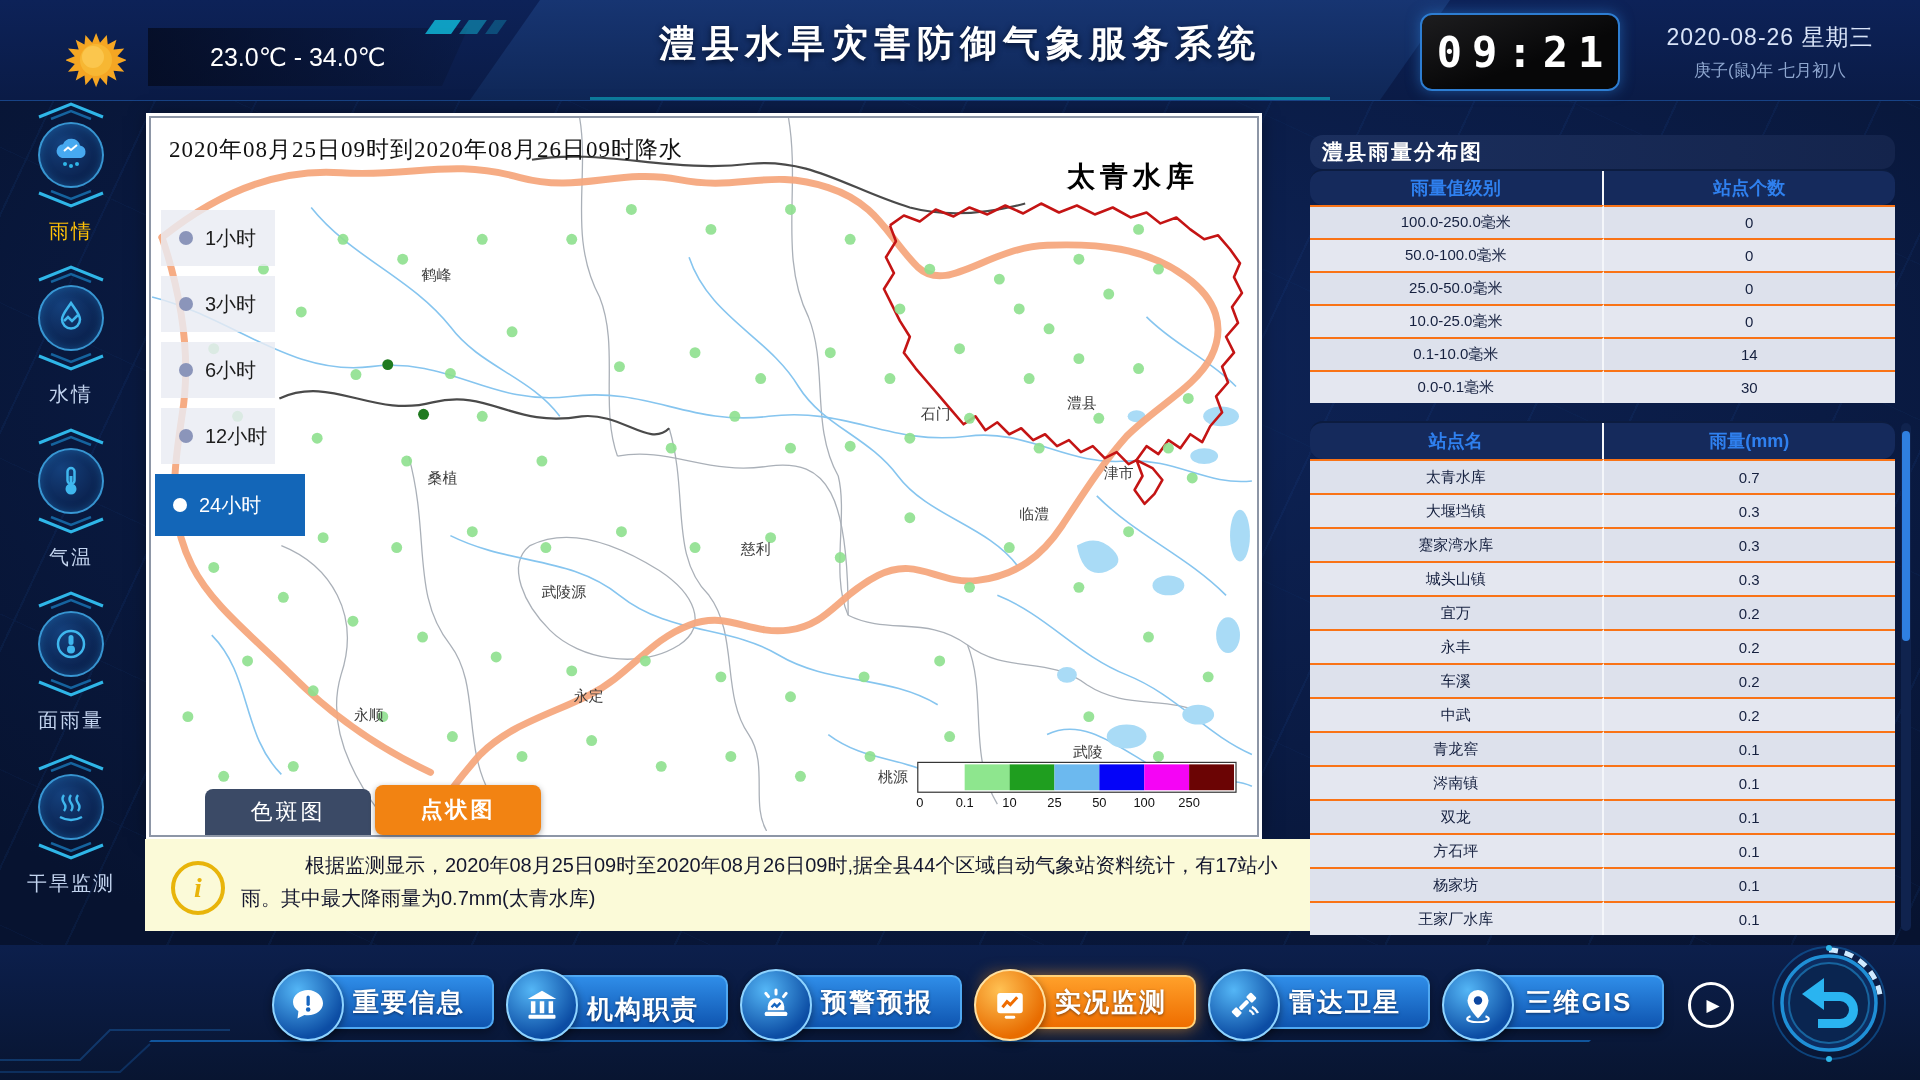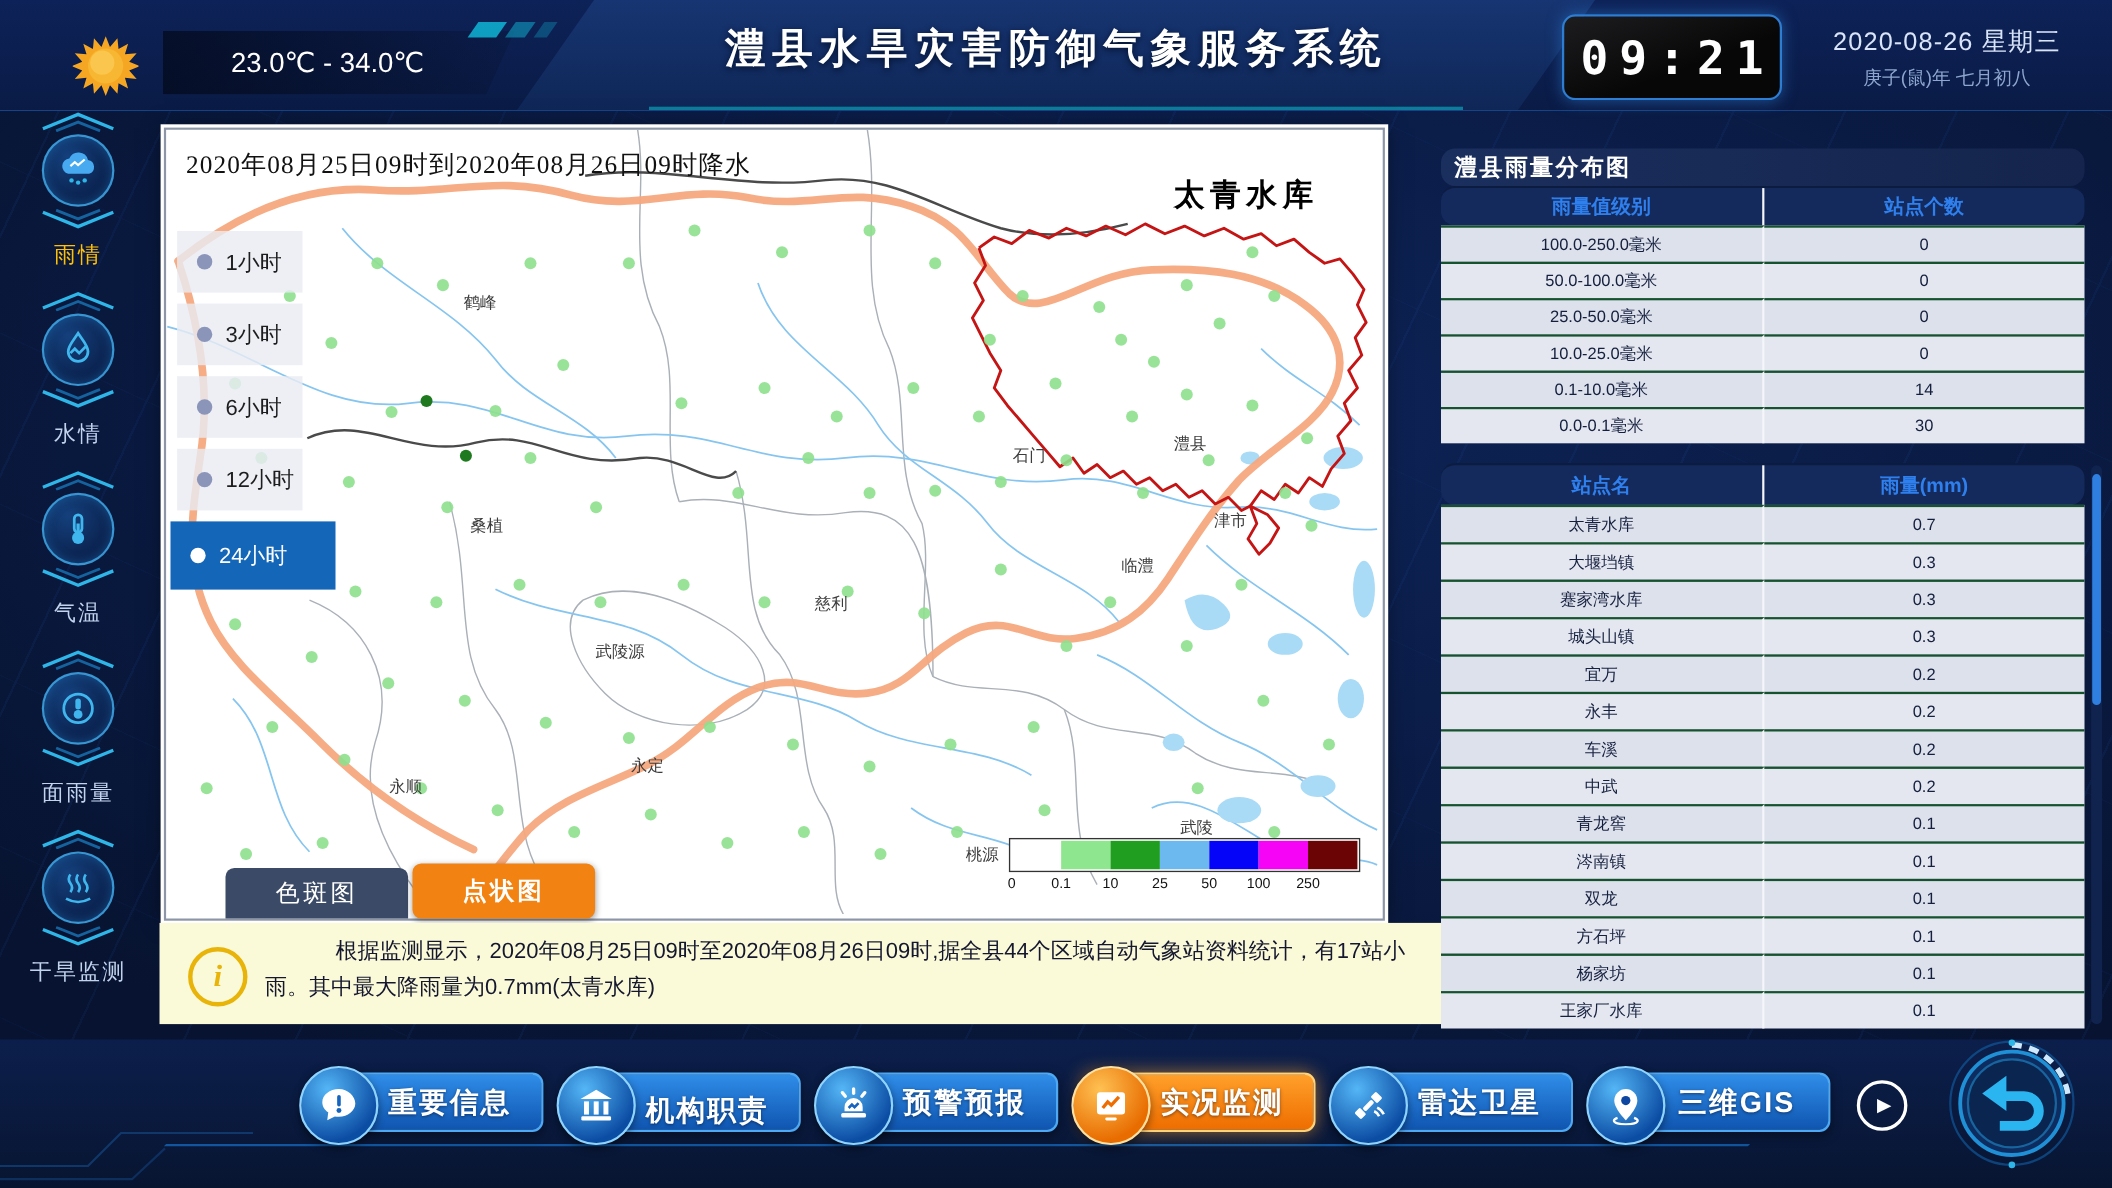--- a/index.html
+++ b/index.html
@@ -75,21 +75,21 @@
     font-family:"Liberation Serif",serif;font-style:italic;font-weight:bold;font-size:28px;}
   
   .rpanel{position:absolute;left:1310px;top:135px;width:585px;}
   .rp-title{height:34px;background:linear-gradient(90deg,#1b2f5e,#14244c);color:#fff;font-weight:bold;
     font-size:21px;display:flex;align-items:center;padding-left:12px;letter-spacing:2px;border-radius:13px;}
   .thead{display:flex;background:#152a5c;border-top:2px solid #0c1c40;border-radius:13px;}
   .thead .tcell{color:#2f80ef;font-weight:bold;font-size:18px;}
   .tcell{flex:1;display:flex;align-items:center;justify-content:center;}
   .trow{display:flex;background:#e4e7f0;}
   .trow:nth-child(even){background:#dde1ec;}
-  .trow .tcell{color:#15203f;font-size:15px;border-top:2px solid #14532d;}
+  .trow .tcell{color:#15203f;font-size:15px;border-top:2px solid #f97316;}
   .trow .tcell:first-child, .thead .tcell:first-child{border-right:2px solid #f4f6fa;}
   #summary-table .thead,#summary-table .trow{height:34px;} #summary-table .trow{height:33px;}
   #station-table .thead{height:36px;} #station-table .trow{height:34px;}
   .tgap{height:18px;}
   .rscroll{position:absolute;left:1901px;top:423px;width:10px;height:508px;background:#10234e;border-radius:5px;}
   .rscroll .thumb{position:absolute;left:1px;top:8px;width:8px;height:210px;background:#2f7fe0;border-radius:4px;cursor:pointer;}
   
   .bottombar{position:absolute;left:0;top:945px;width:1920px;height:135px;
     background:linear-gradient(180deg,#0c1f4c,#081531);}
   .bottombar::before{content:"";position:absolute;left:150px;top:95px;width:1440px;height:2px;background:#1467b8;opacity:.8;transform:skewX(-45deg);}

